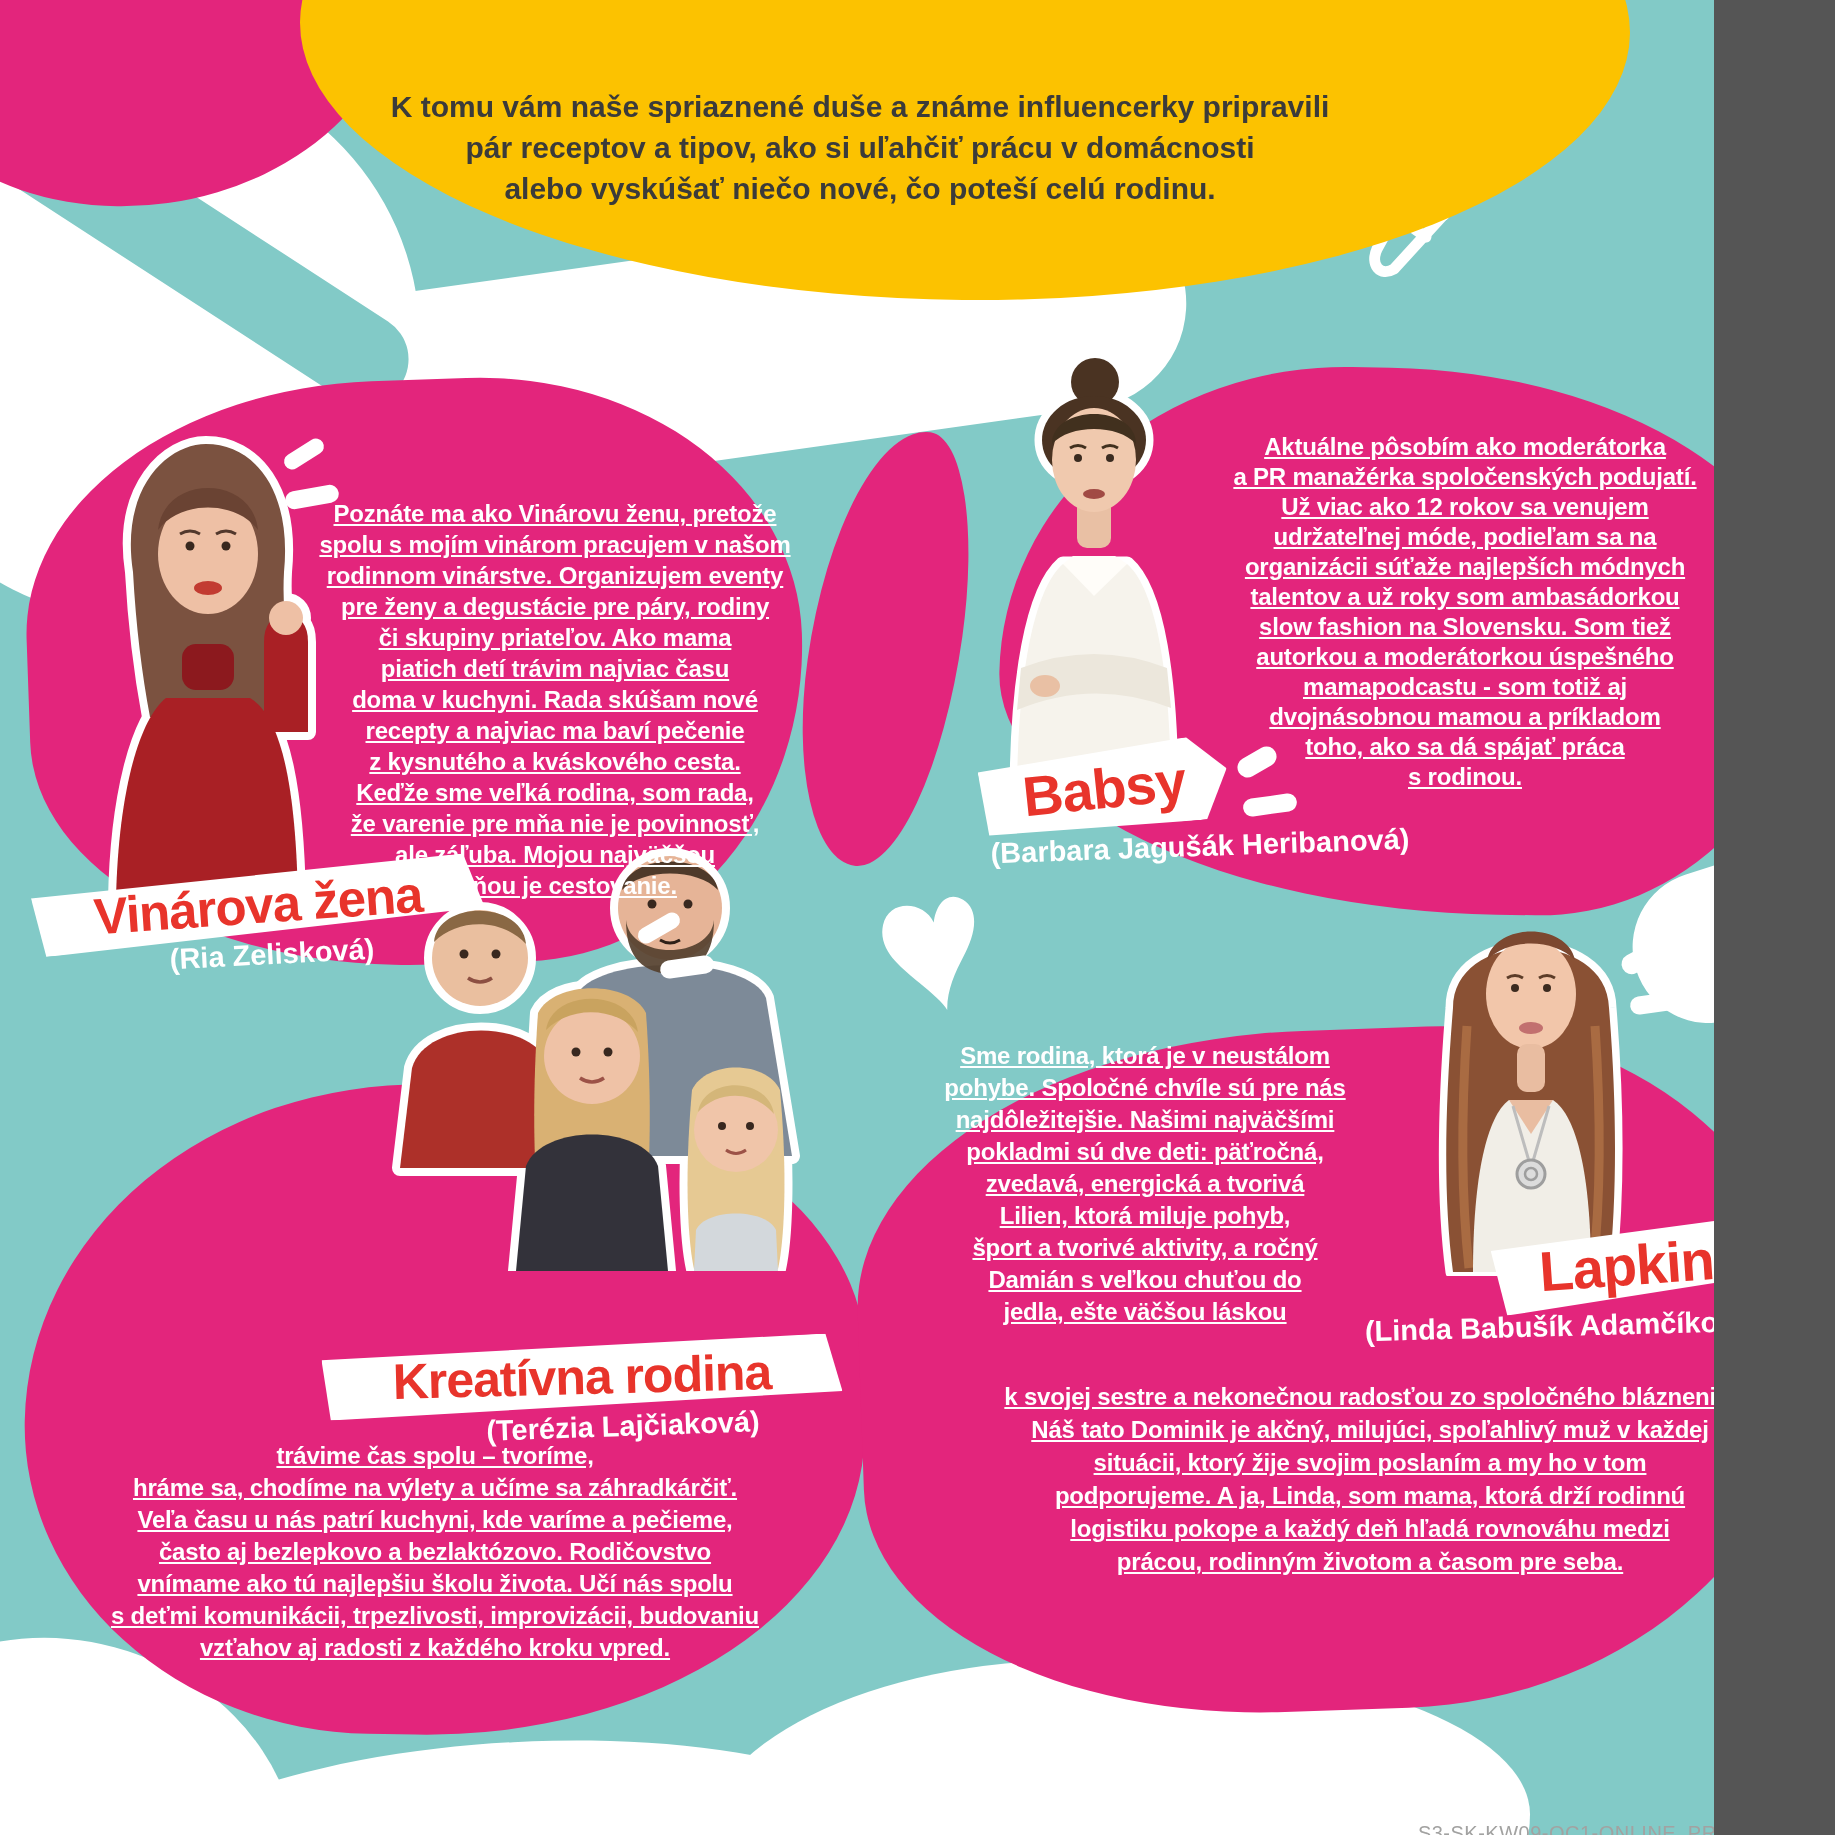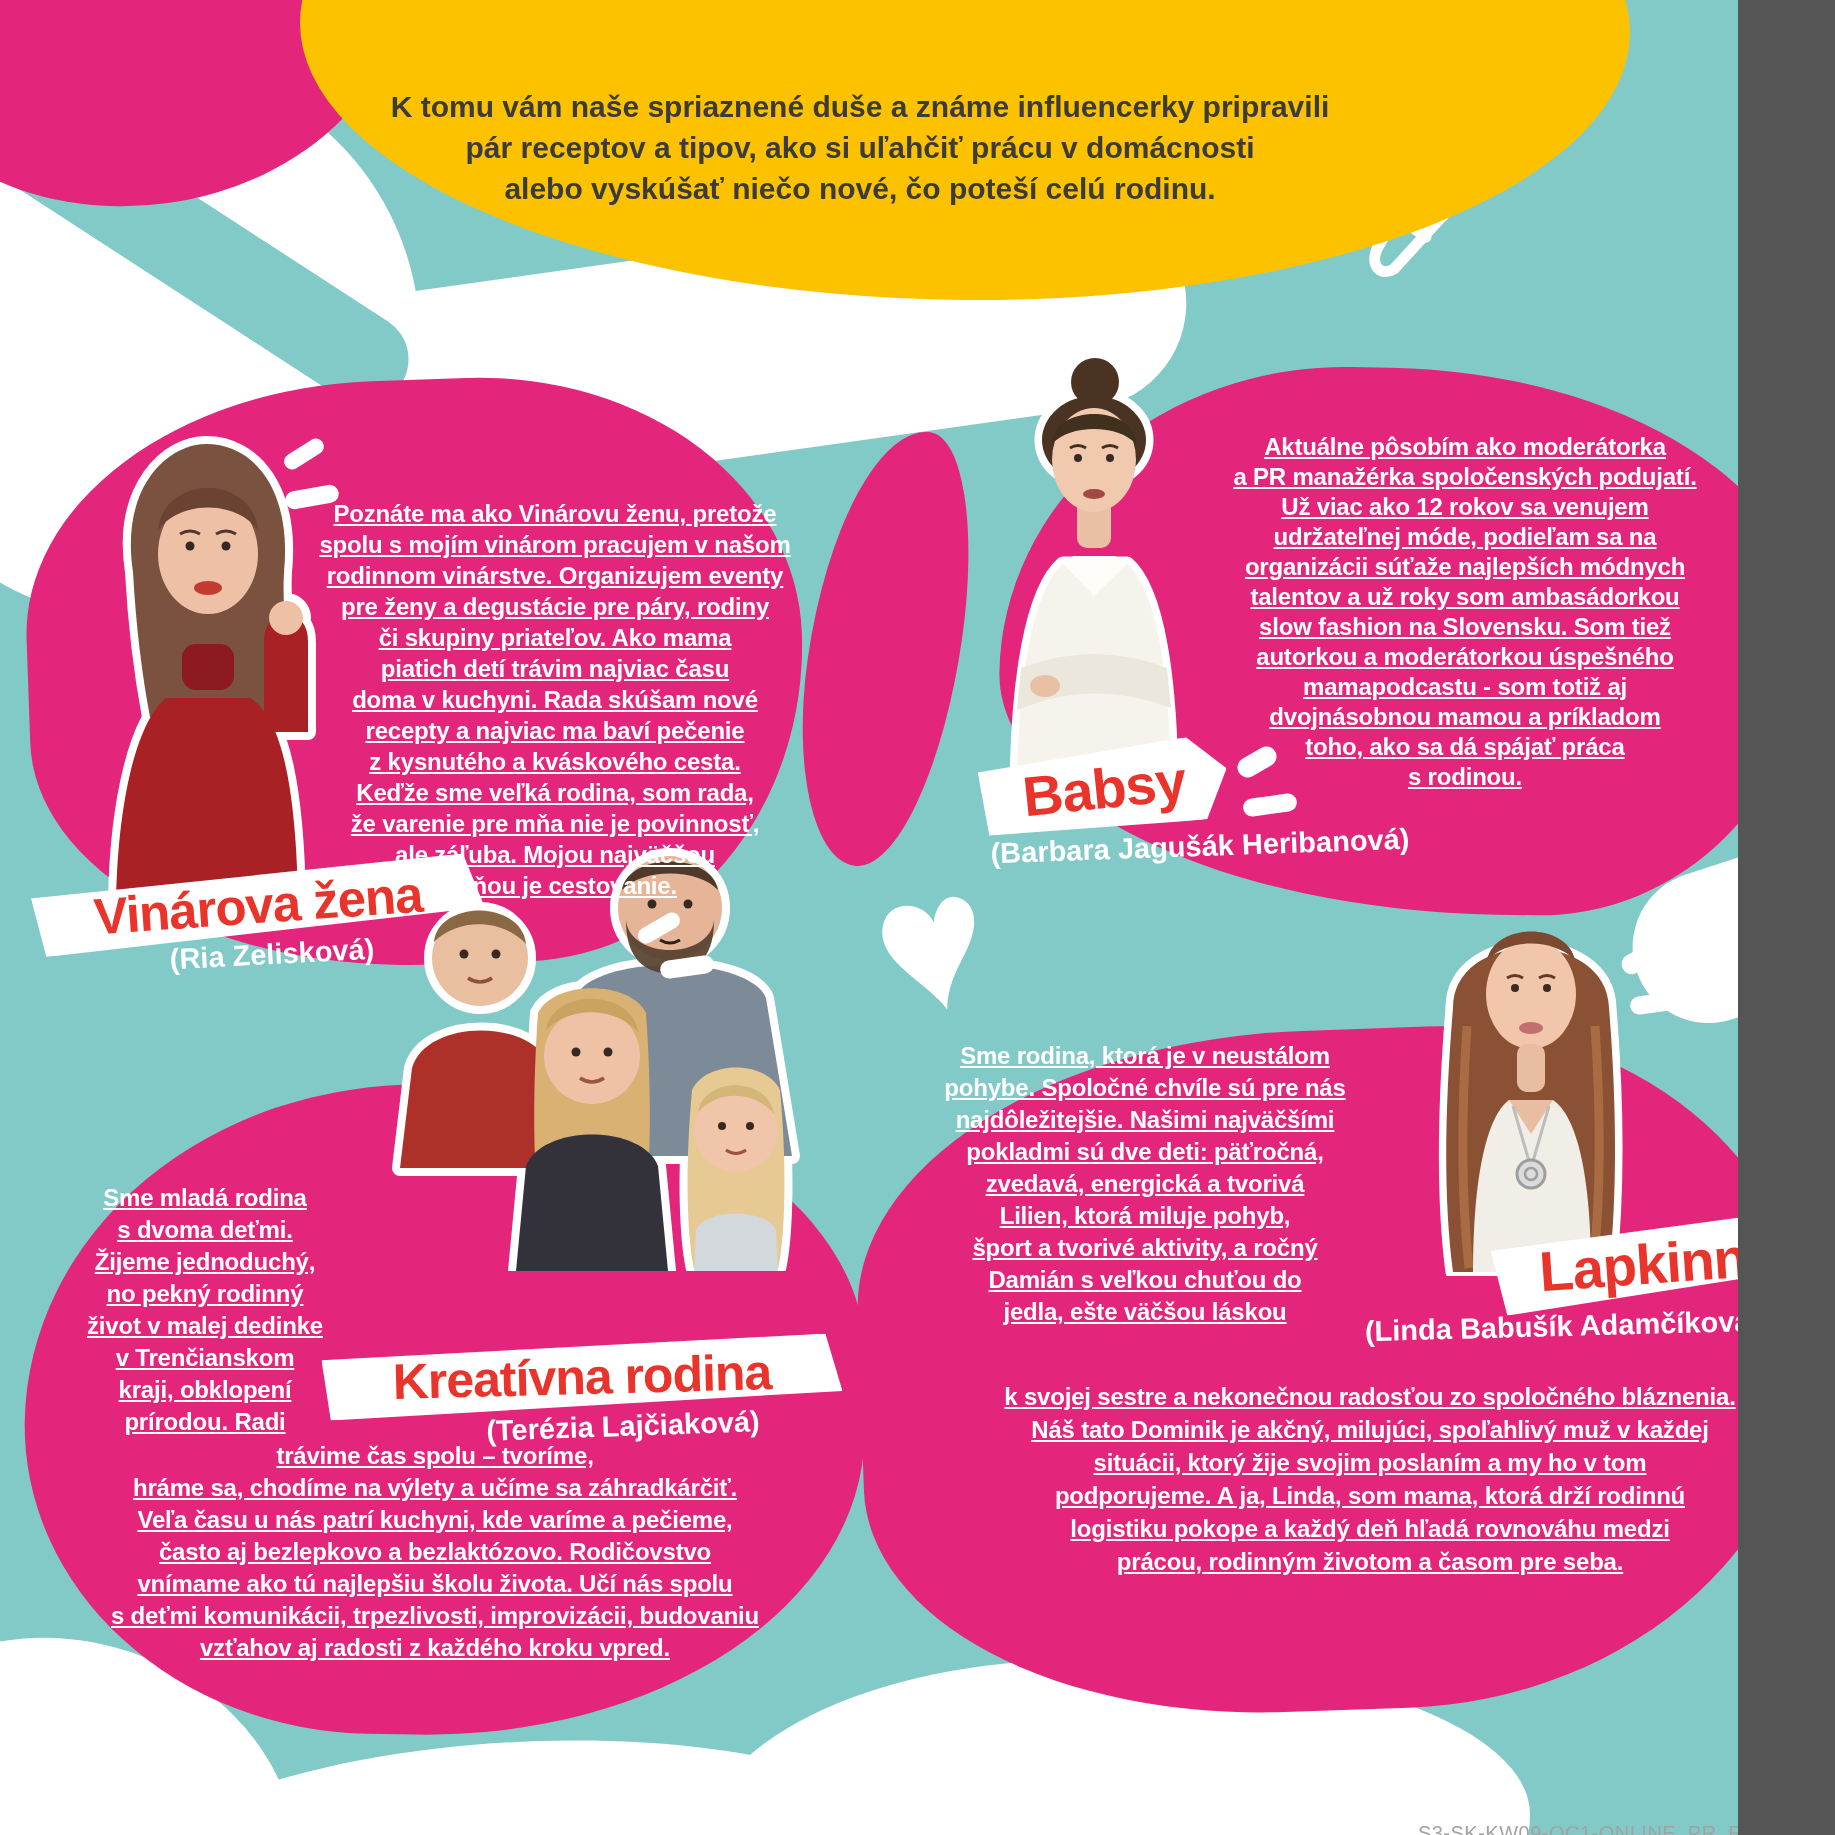--- a/index.html
+++ b/index.html
@@ -1,20 +1,19 @@
 <!DOCTYPE html>
 <html><head>
 <meta charset="utf-8">
 <style>
   html,body{margin:0;padding:0;background:#555;}
   #canvas{
     position:relative;width:1714px;height:1835px;overflow:hidden;
     background:#82cac7;
     font-family:"Liberation Sans",sans-serif;
-    padding-left:24px;
   }
   .abs{position:absolute;}
   
   .wshape{position:absolute;background:#ffffff;}
   #w-topleft{left:-140px;top:60px;width:560px;height:560px;border-radius:50%;transform:rotate(-18deg);z-index:1;}
   #w-band{left:210px;top:252px;width:980px;height:210px;border-radius:110px;transform:rotate(-8deg);z-index:1;}
   #w-rightwave{left:1628px;top:842px;width:340px;height:152px;border-radius:80px;transform:rotate(-18deg);z-index:1;}
   #w-bottomleft{left:-180px;top:1640px;width:480px;height:420px;border-radius:50%;transform:rotate(15deg);z-index:1;}
   #w-bottomband{left:120px;top:1742px;width:800px;height:260px;border-radius:50%;transform:rotate(-3deg);z-index:1;}
   #w-bottomcenter{left:700px;top:1660px;width:830px;height:360px;border-radius:48% 52% 40% 60% / 55% 45% 60% 40%;z-index:1;}
@@ -253,28 +252,20 @@
       <path d="M196 340 C212 298 312 298 328 340 L338 445 L186 445 Z" fill="#33323a"></path>
       <path d="M362 264 C354 352 358 416 364 443 L448 443 C454 416 458 352 450 264 C436 234 376 234 362 264 Z" fill="#e6c993"></path>
       <circle cx="406" cy="304" r="42" fill="#f0c5a9"></circle>
       <path d="M368 286 C374 250 438 250 444 288 C424 264 388 264 368 286 Z" fill="#d4b679"></path>
       <circle cx="392" cy="300" r="4" fill="#38281f"></circle>
         <circle cx="420" cy="300" r="4" fill="#38281f"></circle>
       <path d="M396 324 Q406 331 416 324" stroke="#9c5247" stroke-width="3" fill="none"></path>
       <path d="M366 404 C376 382 436 382 446 404 L448 445 L364 445 Z" fill="#d3d8dc"></path>
     </svg>
   </div>
-  <div class="bio" id="bio-kreativna-top">Sme mladá rodina
-s dvoma deťmi.
-Žijeme jednoduchý,
-no pekný rodinný
-život v malej dedinke
-v Trenčianskom
-kraji, obklopení
-prírodou. Radi</div>
   <div class="bio" id="bio-kreativna-bottom">trávime čas spolu – tvoríme,
 hráme sa, chodíme na výlety a učíme sa záhradkárčiť.
 Veľa času u nás patrí kuchyni, kde varíme a pečieme,
 často aj bezlepkovo a bezlaktózovo. Rodičovstvo
 vnímame ako tú najlepšiu školu života. Učí nás spolu
 s deťmi komunikácii, trpezlivosti, improvizácii, budovaniu
 vzťahov aj radosti z každého kroku vpred.</div>
   <div class="banner" id="banner-kreativna">
     <span>Kreatívna rodina</span>
   </div>

